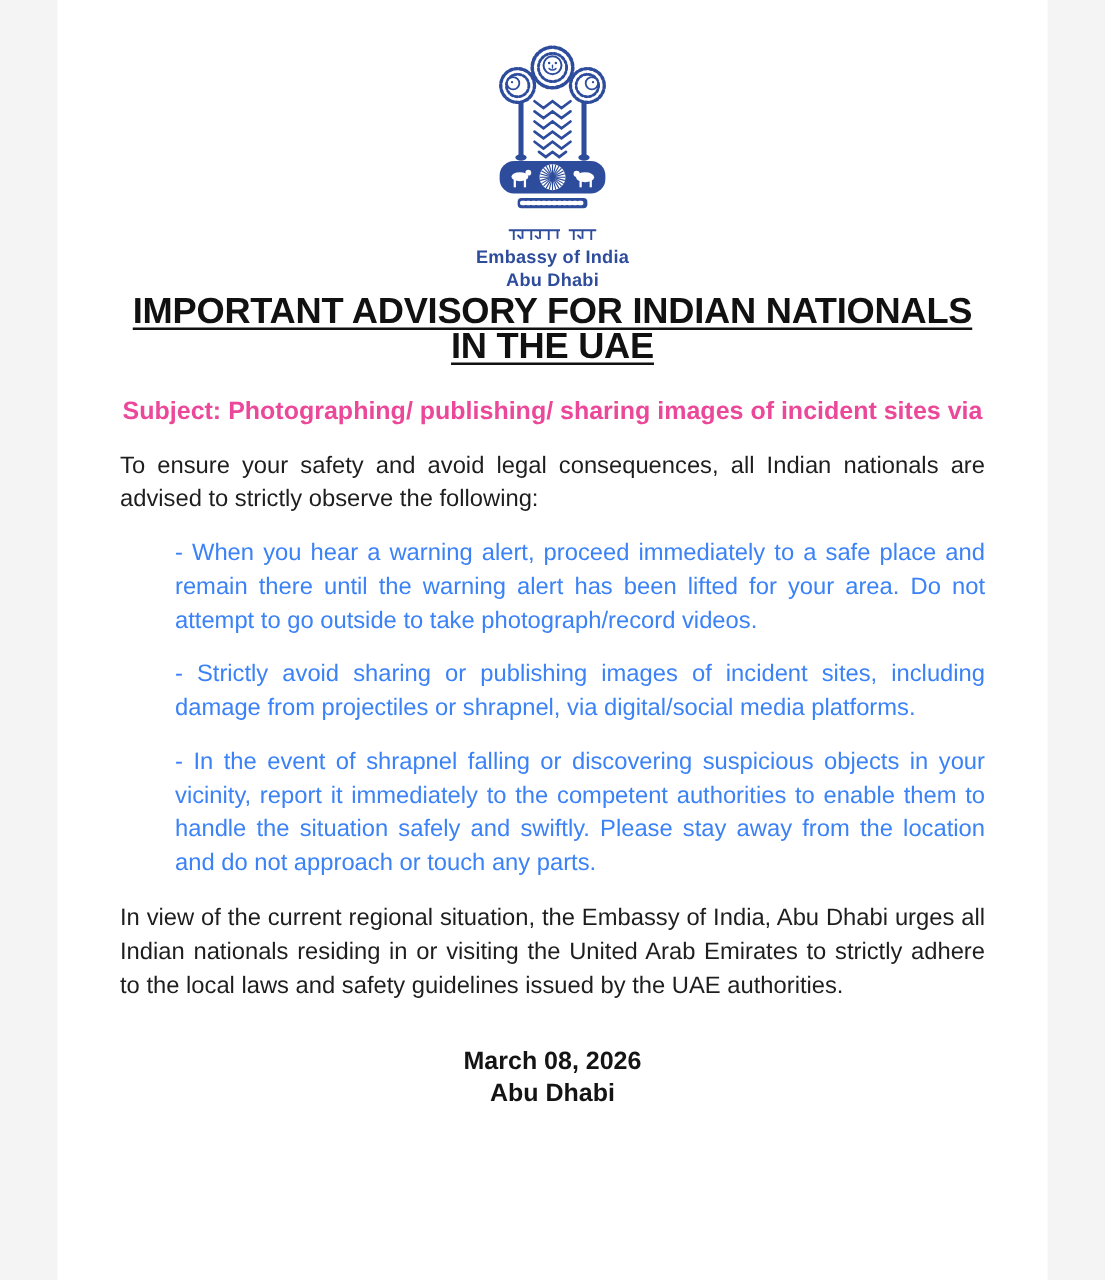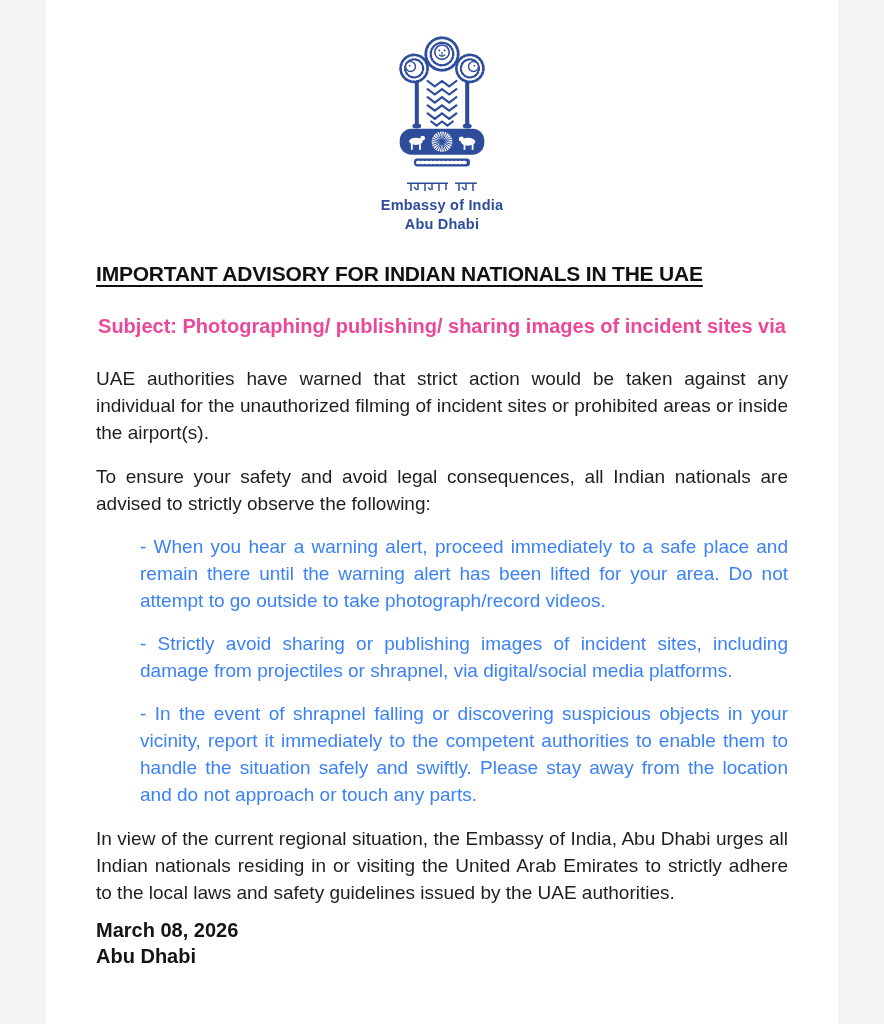--- a/index.html
+++ b/index.html
@@ -23,23 +23,23 @@
   .org-line {
     color: #2e4c9c;
     font-weight: bold;
     font-size: 14.5px;
     line-height: 19px;
     letter-spacing: 0.2px;
   }
 
   
   .title {
-    margin-top: 26px;
-    font-weight: bold;
-    font-size: 21px;
+    text-align: center;
+    font-weight: bold;
+    font-size: 29px;
     line-height: 28px;
     color: #111;
     text-decoration: underline;
     text-underline-offset: 4px;
     text-decoration-thickness: 2px;
     letter-spacing: -0.2px;
   }
   .subject {
     margin-top: 26px;
     text-align: center;
@@ -62,22 +62,22 @@
   .point {
     margin-top: 16px;
     font-size: 19px;
     line-height: 27px;
     text-align: justify;
     color: #3b82f6;
   }
 
   
   .footer {
-    margin-top: 11px;
-    text-align: left;
+    margin-top: 34px;
+    text-align: center;
     font-weight: bold;
     font-size: 20px;
     line-height: 26px;
     color: #141414;
   }
 </style>
 </head>
 <body>
 
 <div class="page">
@@ -176,21 +176,20 @@
     <div class="org-line">Embassy of India</div>
     <div class="org-line">Abu Dhabi</div>
   </div>
 
   <div class="title">IMPORTANT ADVISORY FOR INDIAN NATIONALS IN THE UAE</div>
 
   <div class="subject">
     <div>Subject: Photographing/ publishing/ sharing images of incident sites via</div>
   </div>
 
-  <div class="body-para first-para">UAE authorities have warned that strict action would be taken against any individual for the unauthorized filming of incident sites or prohibited areas or inside the airport(s).</div>
   <div class="body-para">To ensure your safety and avoid legal consequences, all Indian nationals are advised to strictly observe the following:</div>
 
   <div class="points">
     <div class="point">- When you hear a warning alert, proceed immediately to a safe place and remain there until the warning alert has been lifted for your area. Do not attempt to go outside to take photograph/record videos.</div>
     <div class="point">- Strictly avoid sharing or publishing images of incident sites, including damage from projectiles or shrapnel, via digital/social media platforms.</div>
     <div class="point">- In the event of shrapnel falling or discovering suspicious objects in your vicinity, report it immediately to the competent authorities to enable them to handle the situation safely and swiftly. Please stay away from the location and do not approach or touch any parts.</div>
   </div>
 
   <div class="body-para">In view of the current regional situation, the Embassy of India, Abu Dhabi urges all Indian nationals residing in or visiting the United Arab Emirates to strictly adhere to the local laws and safety guidelines issued by the UAE authorities.</div>
 

